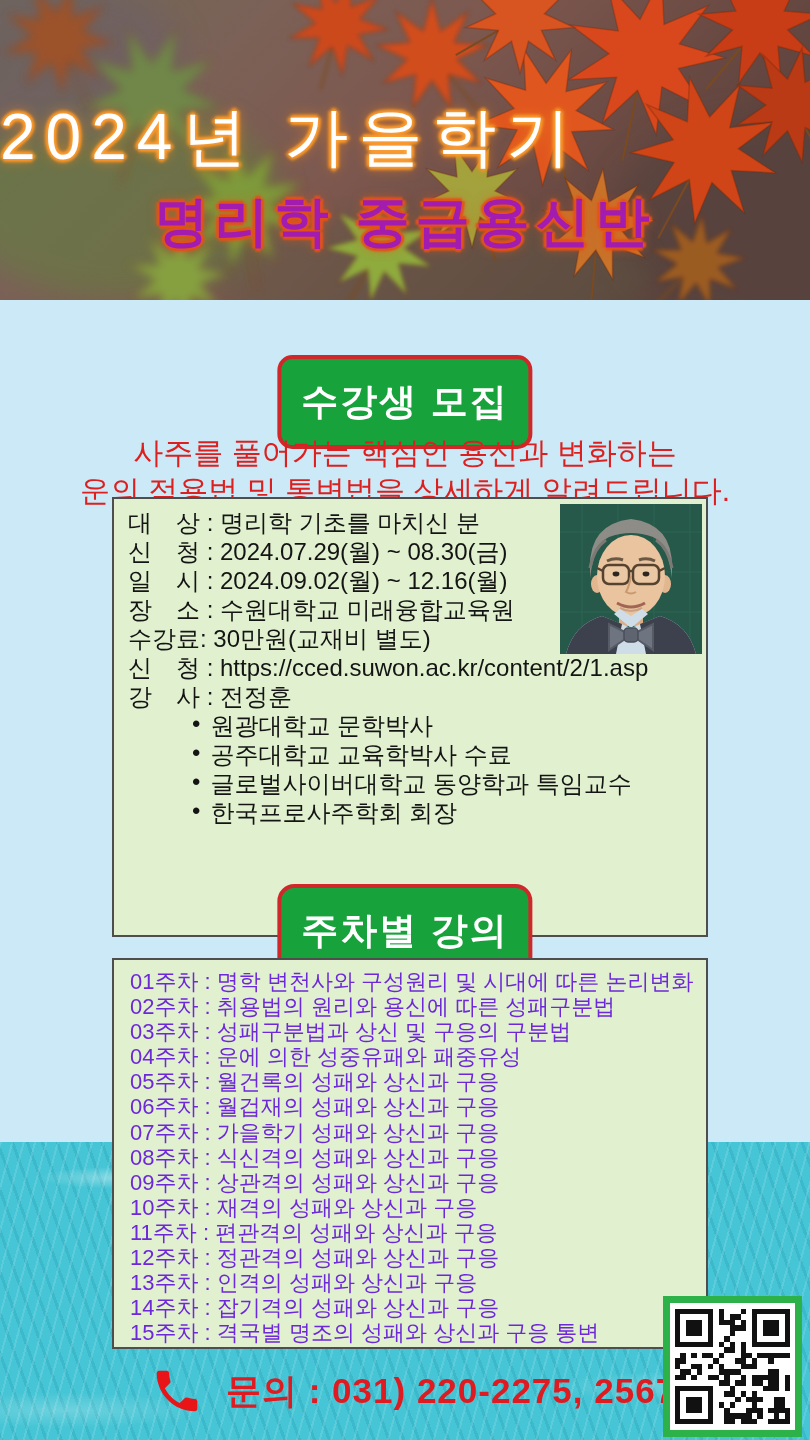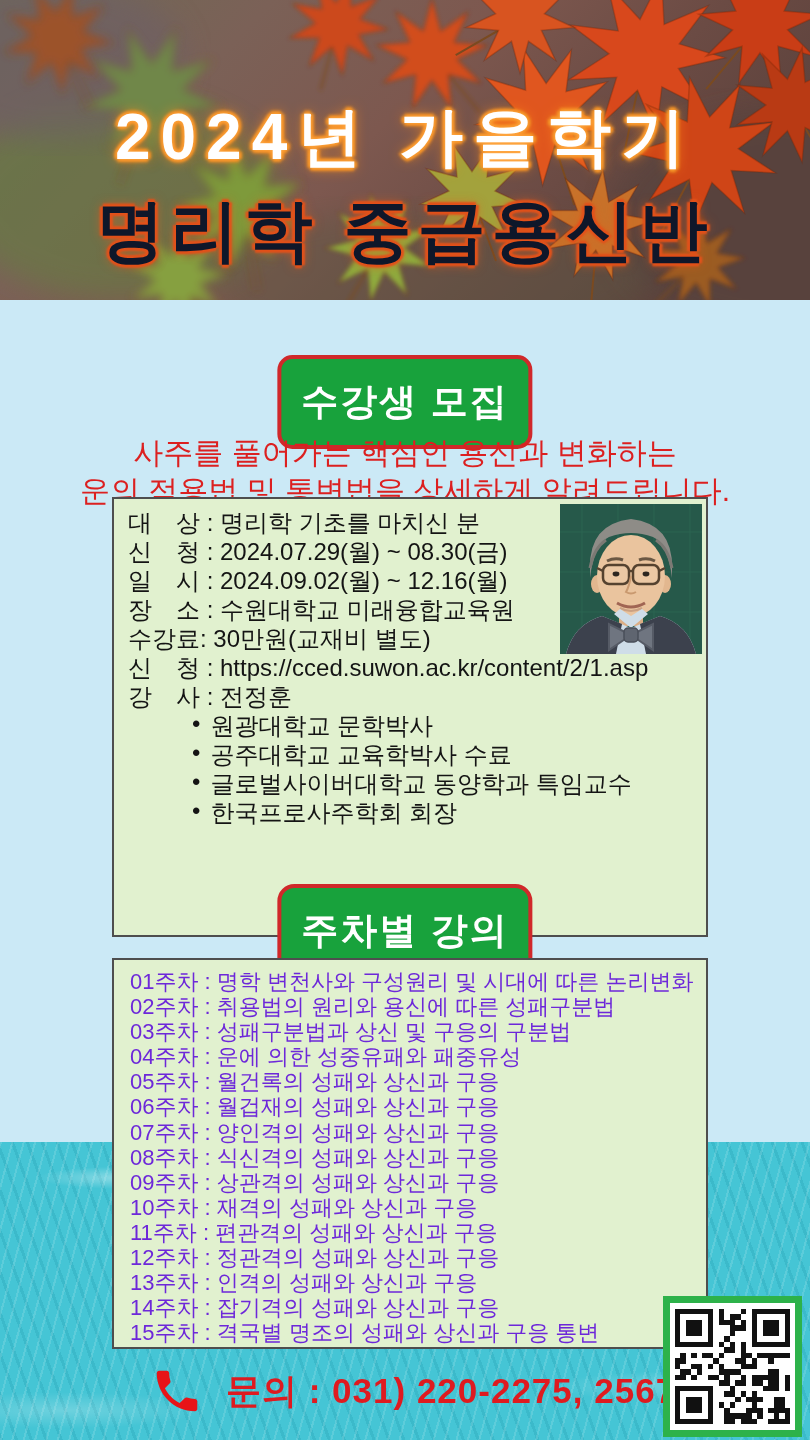--- a/index.html
+++ b/index.html
@@ -2,26 +2,26 @@
 <html><head>
 <meta charset="utf-8">
 <style>
   html,body{margin:0;padding:0;background:#9db8c4;}
   .page{position:relative;width:810px;height:1440px;overflow:hidden;
         background:#cbe9f6;font-family:"Liberation Sans",sans-serif;}
 
   
   .banner{position:absolute;top:0;left:0;width:810px;height:300px;overflow:hidden;}
   .banner svg{position:absolute;top:0;left:0;}
-  .title-l1{position:absolute;top:94px;left:0;width:100%;text-align:center;
-    font-size:64px;font-weight:700;letter-spacing:10px;color:#ffffff;white-space:nowrap;
+  .title-l1{position:absolute;top:94px;left:0;width:100%;text-align:left;
+    font-size:64px;font-weight:400;letter-spacing:10px;color:#ffffff;white-space:nowrap;
     text-shadow:0 0 5px #ffb152,0 0 14px rgba(255,140,30,.95),
       -3px 0 3px #ef8c1e,3px 0 3px #ef8c1e,0 -3px 3px #ef8c1e,0 3px 3px #ef8c1e;}
   .title-l2{position:absolute;top:186px;left:0;width:100%;text-align:center;
-    font-size:68px;font-weight:700;letter-spacing:6px;color:#0f172a;white-space:nowrap;
+    font-size:54px;font-weight:700;letter-spacing:6px;color:#a21caf;white-space:nowrap;
     text-shadow:-3px 0 2px #e2521b,3px 0 2px #e2521b,0 -3px 2px #e2521b,0 3px 2px #e2521b,
       0 0 12px rgba(235,90,25,.85);}
 
   
   .water{position:absolute;top:1142px;left:0;width:810px;height:298px;background-color:#45c5d5;
     background-image:
       radial-gradient(120px 16px at 15% 12%, rgba(255,255,255,.38), transparent 70%),
       radial-gradient(160px 20px at 66% 34%, rgba(255,255,255,.30), transparent 70%),
       radial-gradient(140px 18px at 30% 62%, rgba(255,255,255,.28), transparent 70%),
       radial-gradient(180px 22px at 84% 82%, rgba(255,255,255,.24), transparent 70%),
@@ -265,21 +265,21 @@
       <div class="week-line">02주차 : 취용법의 원리와 용신에 따른 성패구분법</div>
 
       <div class="week-line">03주차 : 성패구분법과 상신 및 구응의 구분법</div>
 
       <div class="week-line">04주차 : 운에 의한 성중유패와 패중유성</div>
 
       <div class="week-line">05주차 : 월건록의 성패와 상신과 구응</div>
 
       <div class="week-line">06주차 : 월겁재의 성패와 상신과 구응</div>
 
-      <div class="week-line">07주차 : 양인격의 성패와 상신과 구응</div>
+      <div class="week-line">07주차 : 가을학기 성패와 상신과 구응</div>
 
       <div class="week-line">08주차 : 식신격의 성패와 상신과 구응</div>
 
       <div class="week-line">09주차 : 상관격의 성패와 상신과 구응</div>
 
       <div class="week-line">10주차 : 재격의 성패와 상신과 구응</div>
 
       <div class="week-line">11주차 : 편관격의 성패와 상신과 구응</div>
 
       <div class="week-line">12주차 : 정관격의 성패와 상신과 구응</div>

